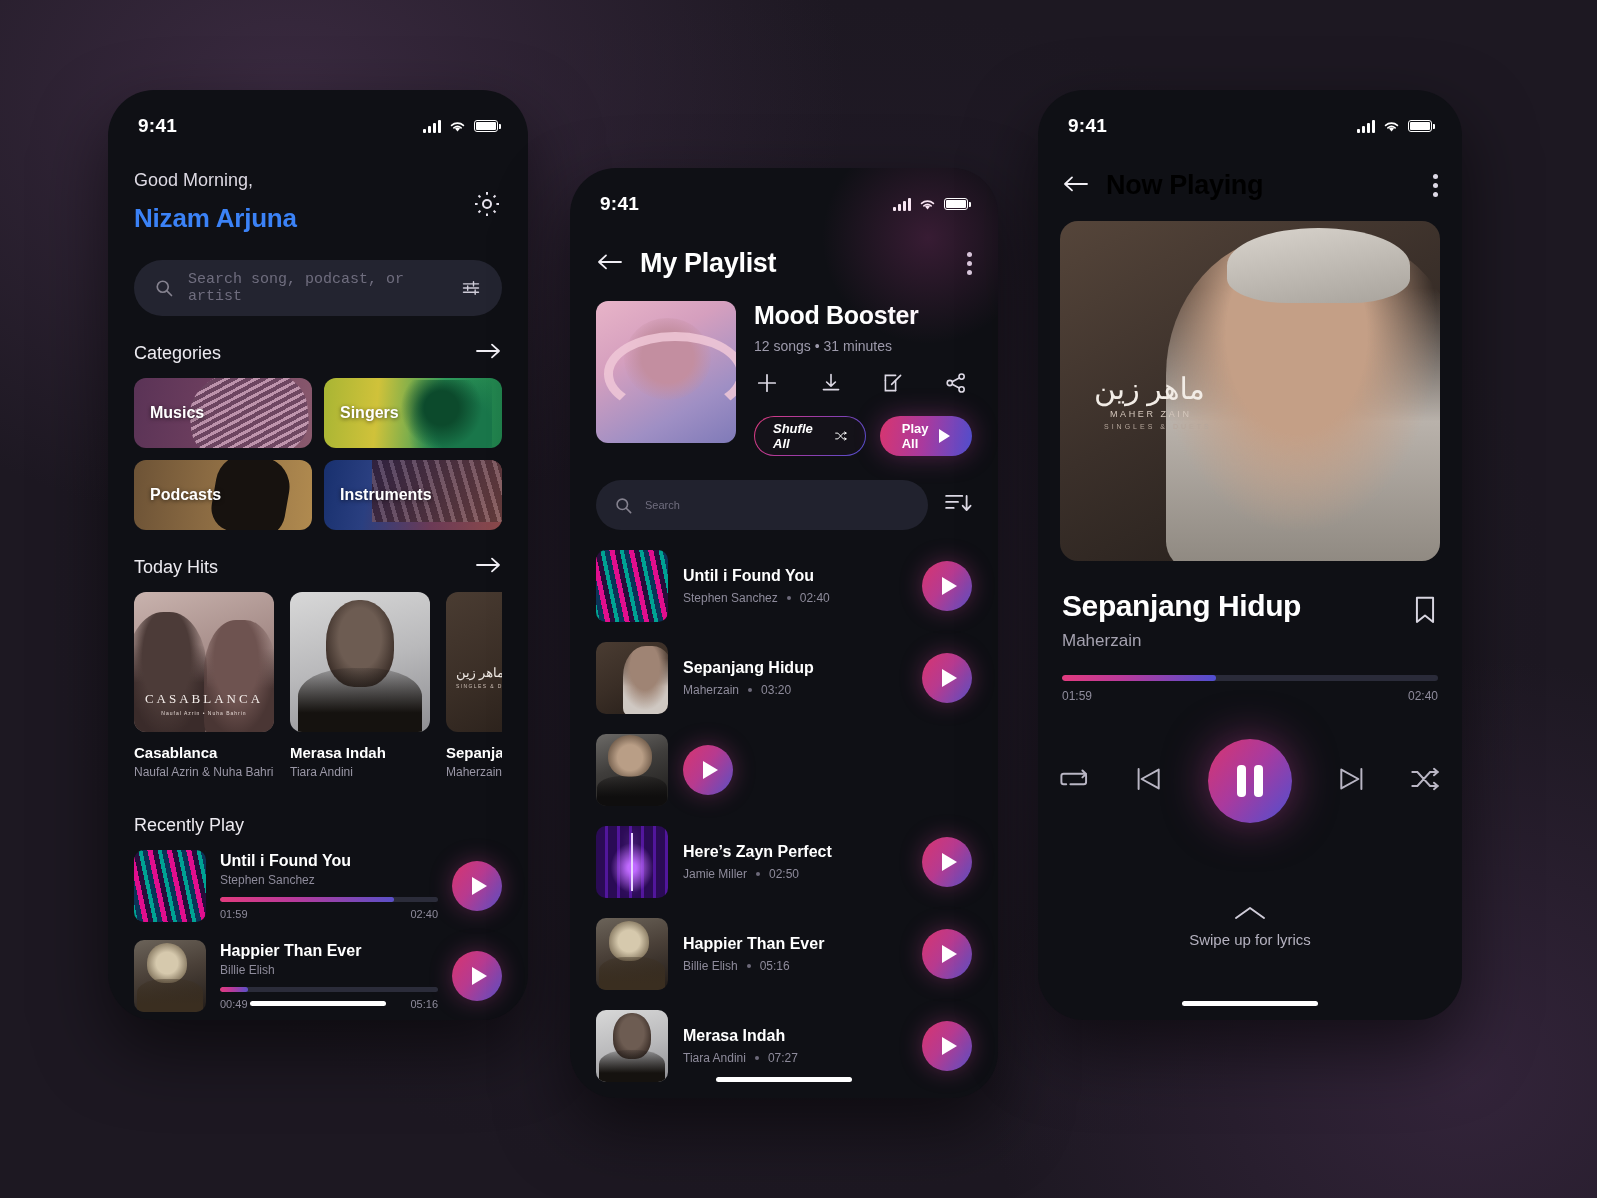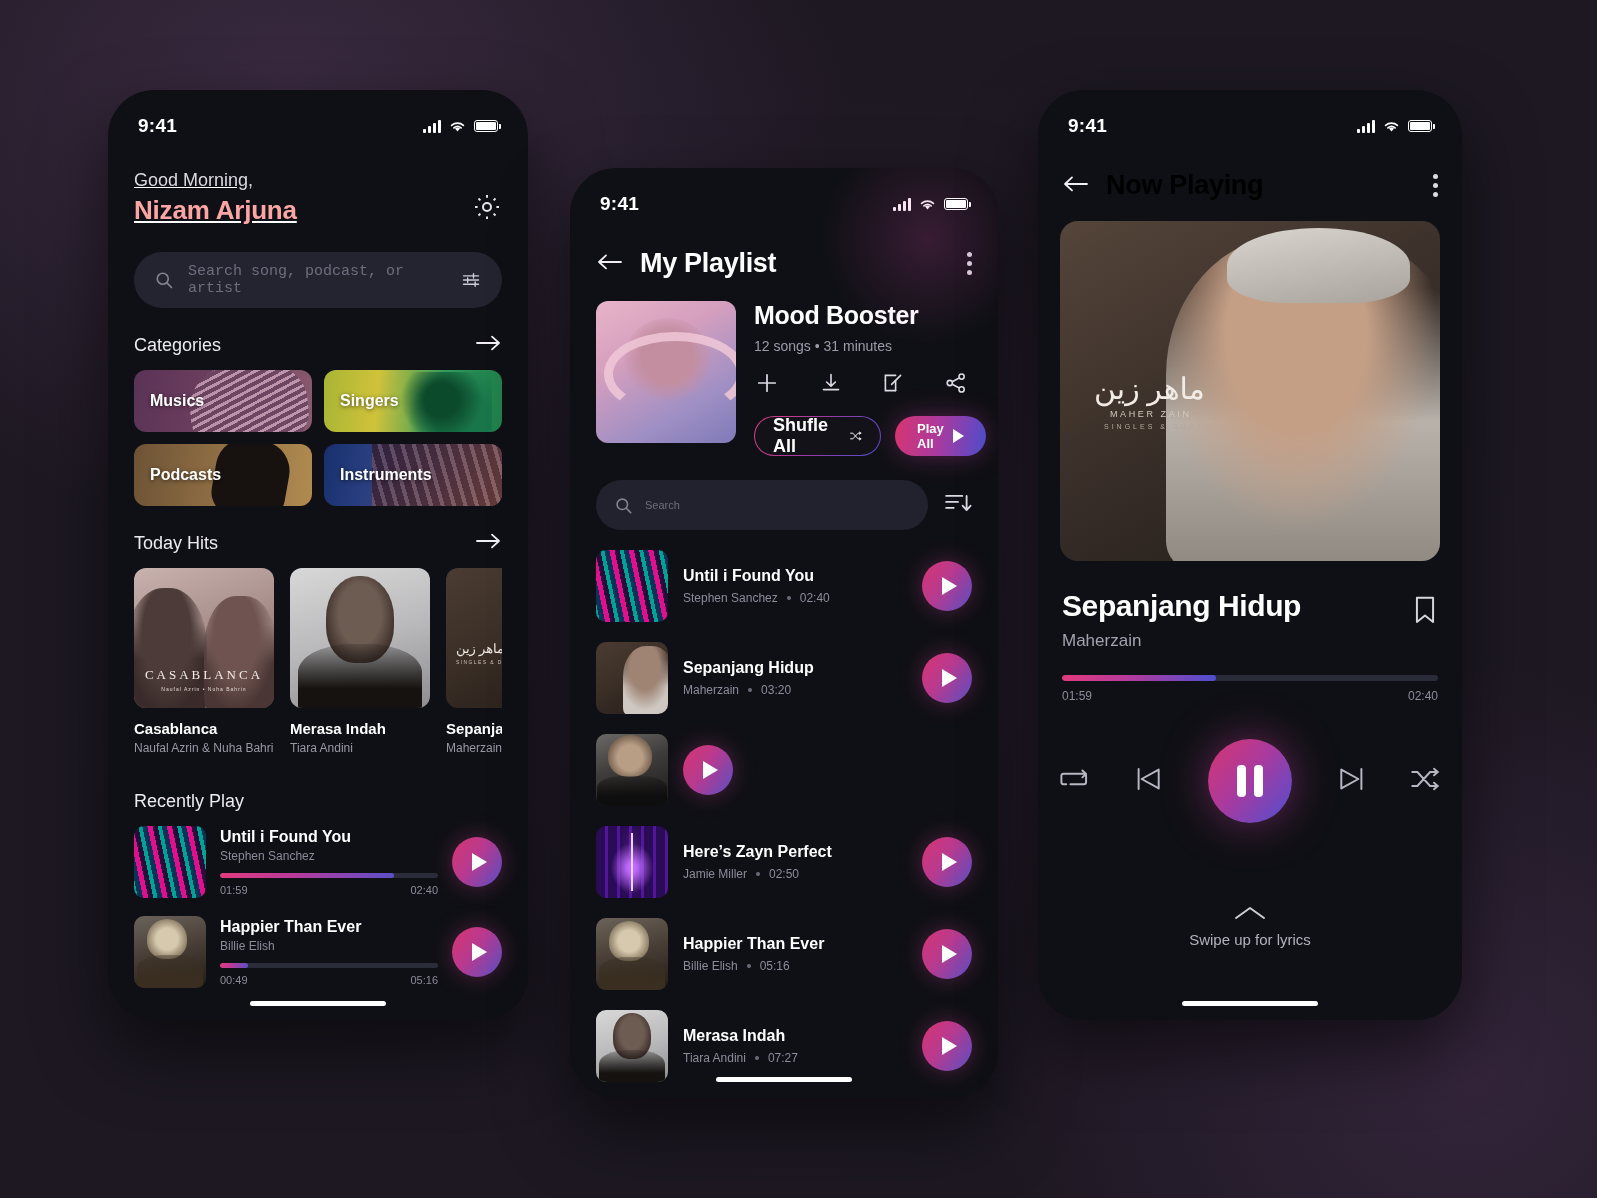--- a/index.html
+++ b/index.html
@@ -51,36 +51,36 @@
   .screen { padding: 0 26px; color: #fff; }
   .sec-head {
     display: flex; align-items: center; justify-content: space-between;
     margin-bottom: 14px;
   }
   .sec-title { font-size: 18px; color: #eceaf0; font-weight: 400; }
   .arrow-right { color: #f0eef4; }
   .nav-title { font-size: 27px; font-weight: bold; letter-spacing: -.3px; }
 
   
-  .greet-row { display: flex; justify-content: space-between; align-items: flex-end;
-    padding-top: 24px; text-decoration: underline; }
+  .greet-row { display: flex; justify-content: space-between; align-items: center;
+    padding-top: 24px; }
   .greet-small { font-size: 18px; color: #ddd9e3; font-weight: 400; }
-  .greet-name  { font-size: 26px; font-weight: bold; color: #fca5a5; margin-top: 4px; letter-spacing:-.2px; }
+  .greet-name  { font-size: 26px; font-weight: bold; color: #3b82f6; margin-top: 12px; letter-spacing:-.2px; }
   .gear { margin-top: 8px; color: #e6e2ec; }
 
   .searchbar {
     margin-top: 26px; height: 56px; background: #232430; border-radius: 28px;
     display: flex; align-items: center; padding: 0 20px; gap: 14px; font-family: Liberation Mono, monospace;
   }
   .searchbar .ph { flex: 1; color: #7d7b8c; font-size: 15px; }
   .searchbar .ph.dim { color: #6f6d7e; }
 
   .cat-grid { display: grid; grid-template-columns: 1fr 1fr; gap: 12px; }
   .cat-card {
-    height: 62px; border-radius: 12px; position: relative; overflow: hidden;
+    height: 70px; border-radius: 12px; position: relative; overflow: hidden;
     display: flex; align-items: center; padding-left: 16px;
   }
   .cat-card span { font-size: 16px; font-weight: bold; color: #fff; z-index: 2;
     text-shadow: 0 1px 4px rgba(0,0,0,.6); }
   .cat-musics { background: linear-gradient(100deg,#5a3356 0%,#6e3f5f 45%,#8a5a6e 100%); }
   .cat-musics::after { content:""; position:absolute; right:4px; top:-8px; width:118px; height:90px;
     background: repeating-linear-gradient(-22deg, #c9a0b8 0 3px, #6b4560 3px 7px);
     border-radius: 46% 46% 40% 40%; opacity:.85; transform: rotate(-6deg);}
   .cat-singers { background: linear-gradient(95deg,#a8b534 0%,#d0c23a 30%,#2f9b5c 66%,#1f7d4a 100%); text-align: center; }
   .cat-singers::after{ content:""; position:absolute; right:10px; top:2px; width:92px;height:70px;
@@ -180,21 +180,21 @@
   .pl-actions { display:flex; align-items:center; gap: 0; margin-top: 16px; justify-content: space-between;
     padding-right: 4px; }
   .pl-actions > div { color:#ddd9e5; }
   .pl-btns { display:flex; gap: 14px; margin-top: 16px; }
   .btn-shuffle {
     height: 40px; padding: 0 18px; border-radius: 20px; display:flex; align-items:center; gap:18px;
     background: #16141c; border: 1.6px solid transparent;
     background-image: linear-gradient(#141219,#141219),
       linear-gradient(120deg,#e23b7e,#9a3ba6,#4f4fd0);
     background-origin: border-box; background-clip: padding-box, border-box;
-    color:#fff; font-size: 18px; font-weight: bold;
+    color:#fff; font-size: 13px; font-weight: bold; font-style: italic;
   }
   .btn-playall {
     height: 40px; padding: 0 22px; border-radius: 20px; display:flex; align-items:center; gap:9px;
     background: linear-gradient(100deg,#d8356f 0%,#a93a9e 48%,#4f4fd0 100%);
     color:#fff; font-size: 13px; font-weight: bold;
     box-shadow: 0 0 26px rgba(180,60,150,.4);
   }
 
   .pl-search-row { display:flex; align-items:center; gap: 16px; margin-top: 24px; }
   .pl-search { flex:1; height: 50px; background:#21222e; border-radius: 25px;

